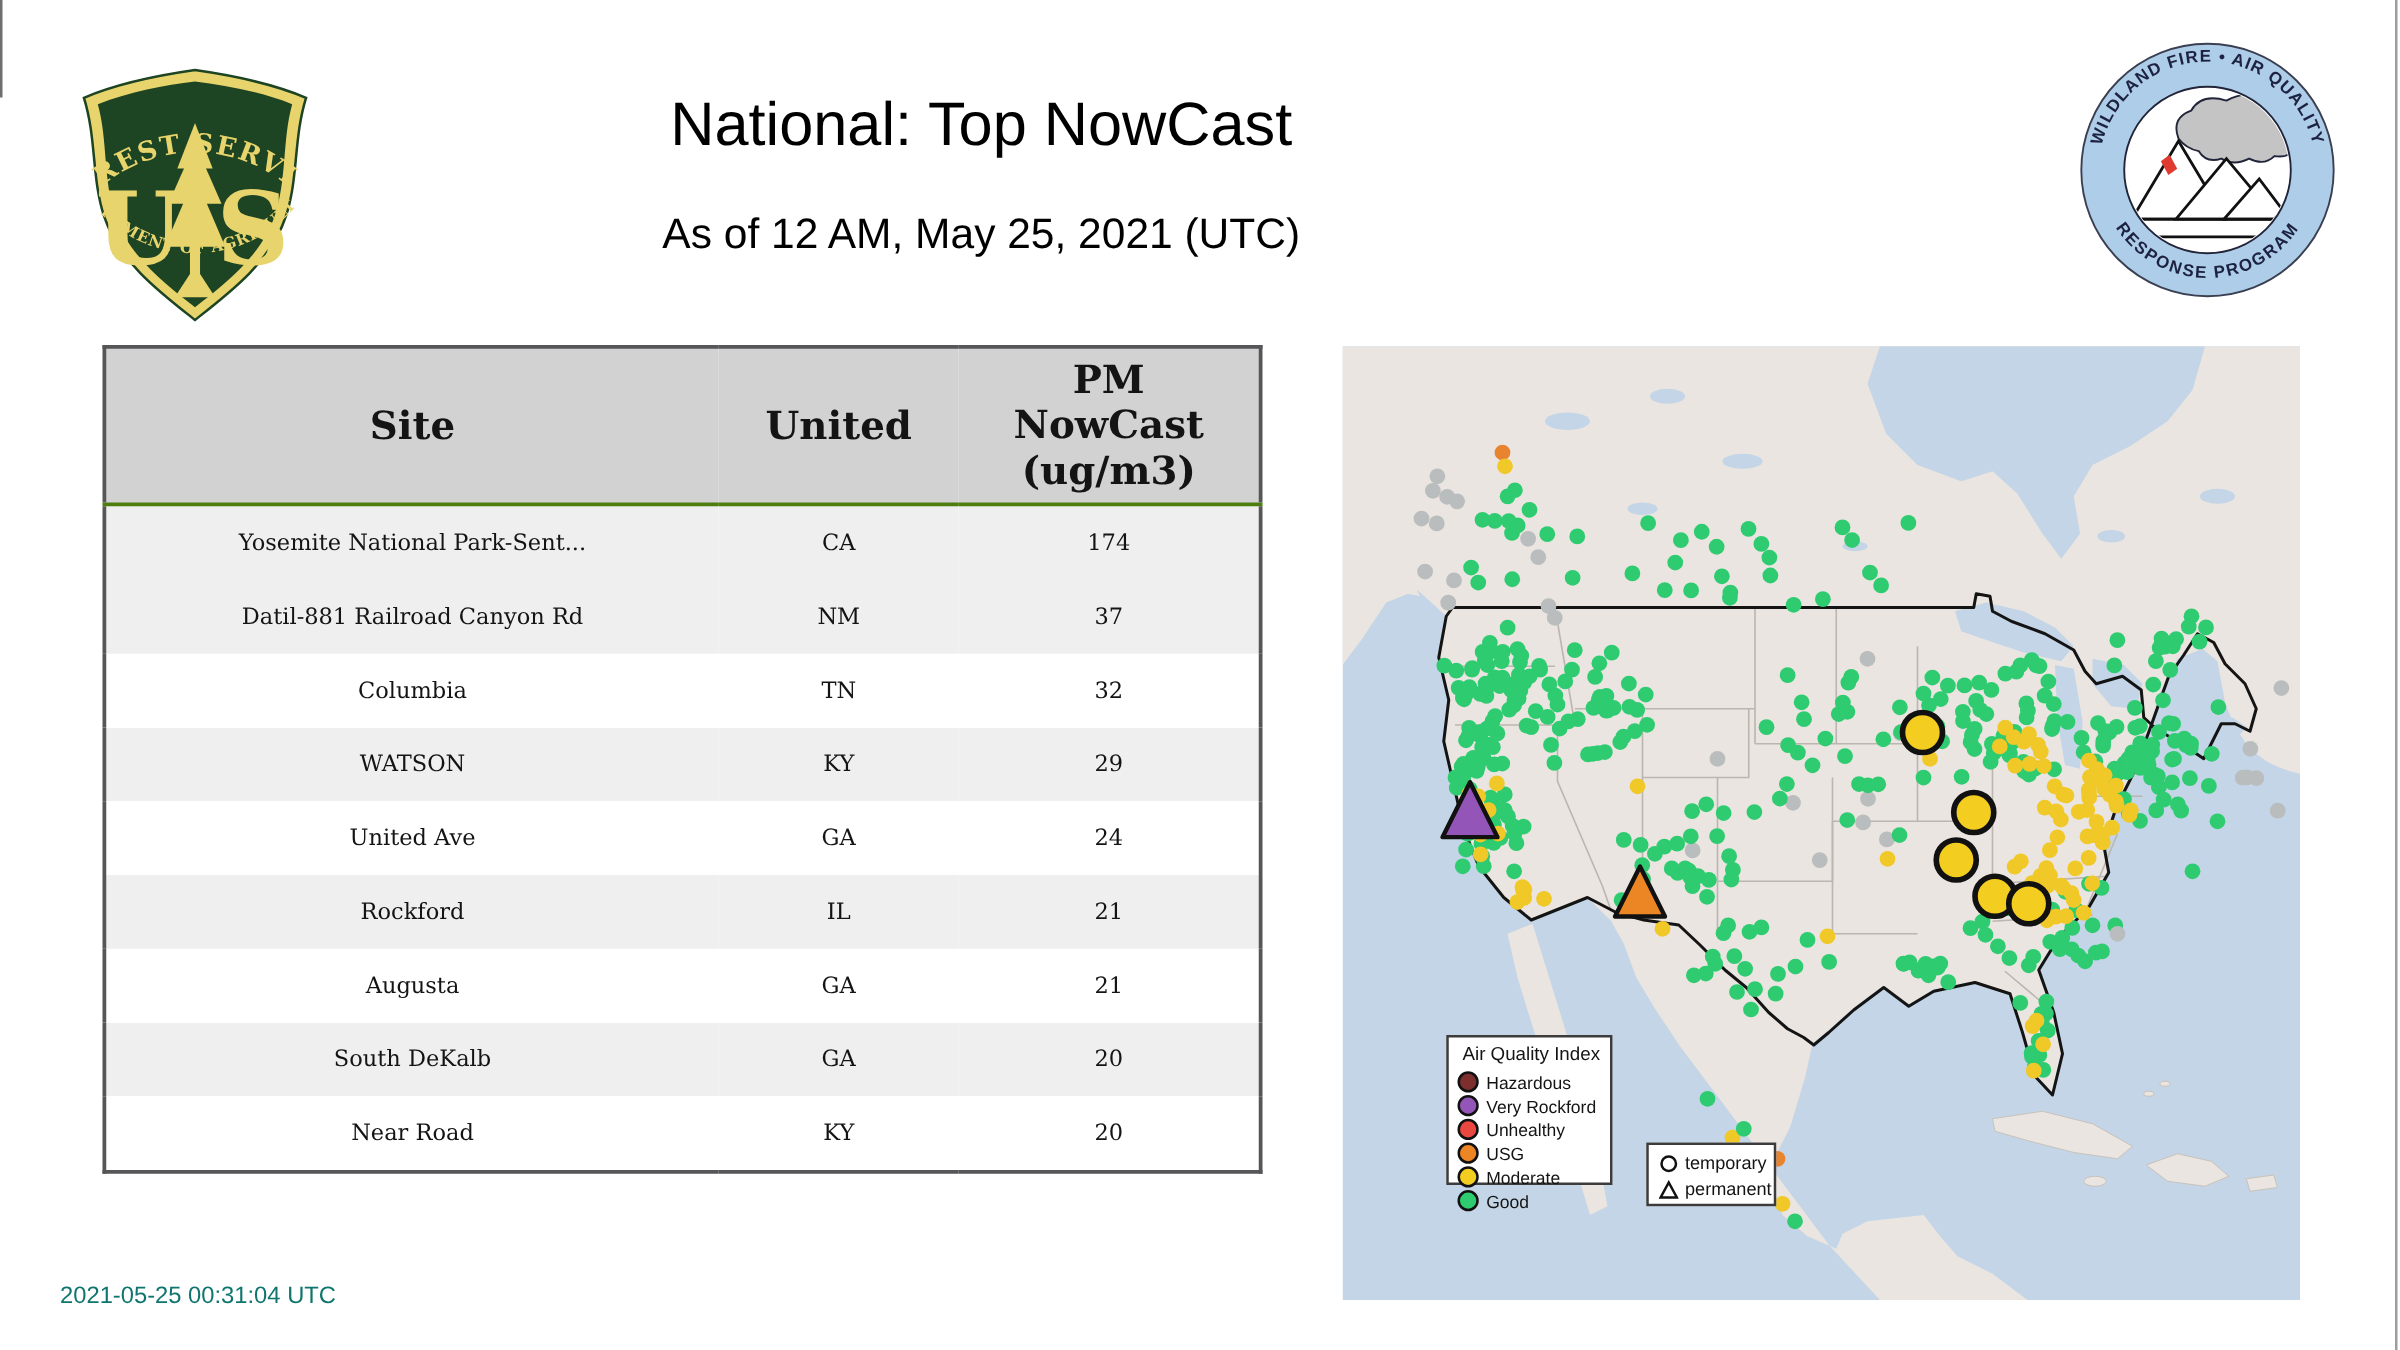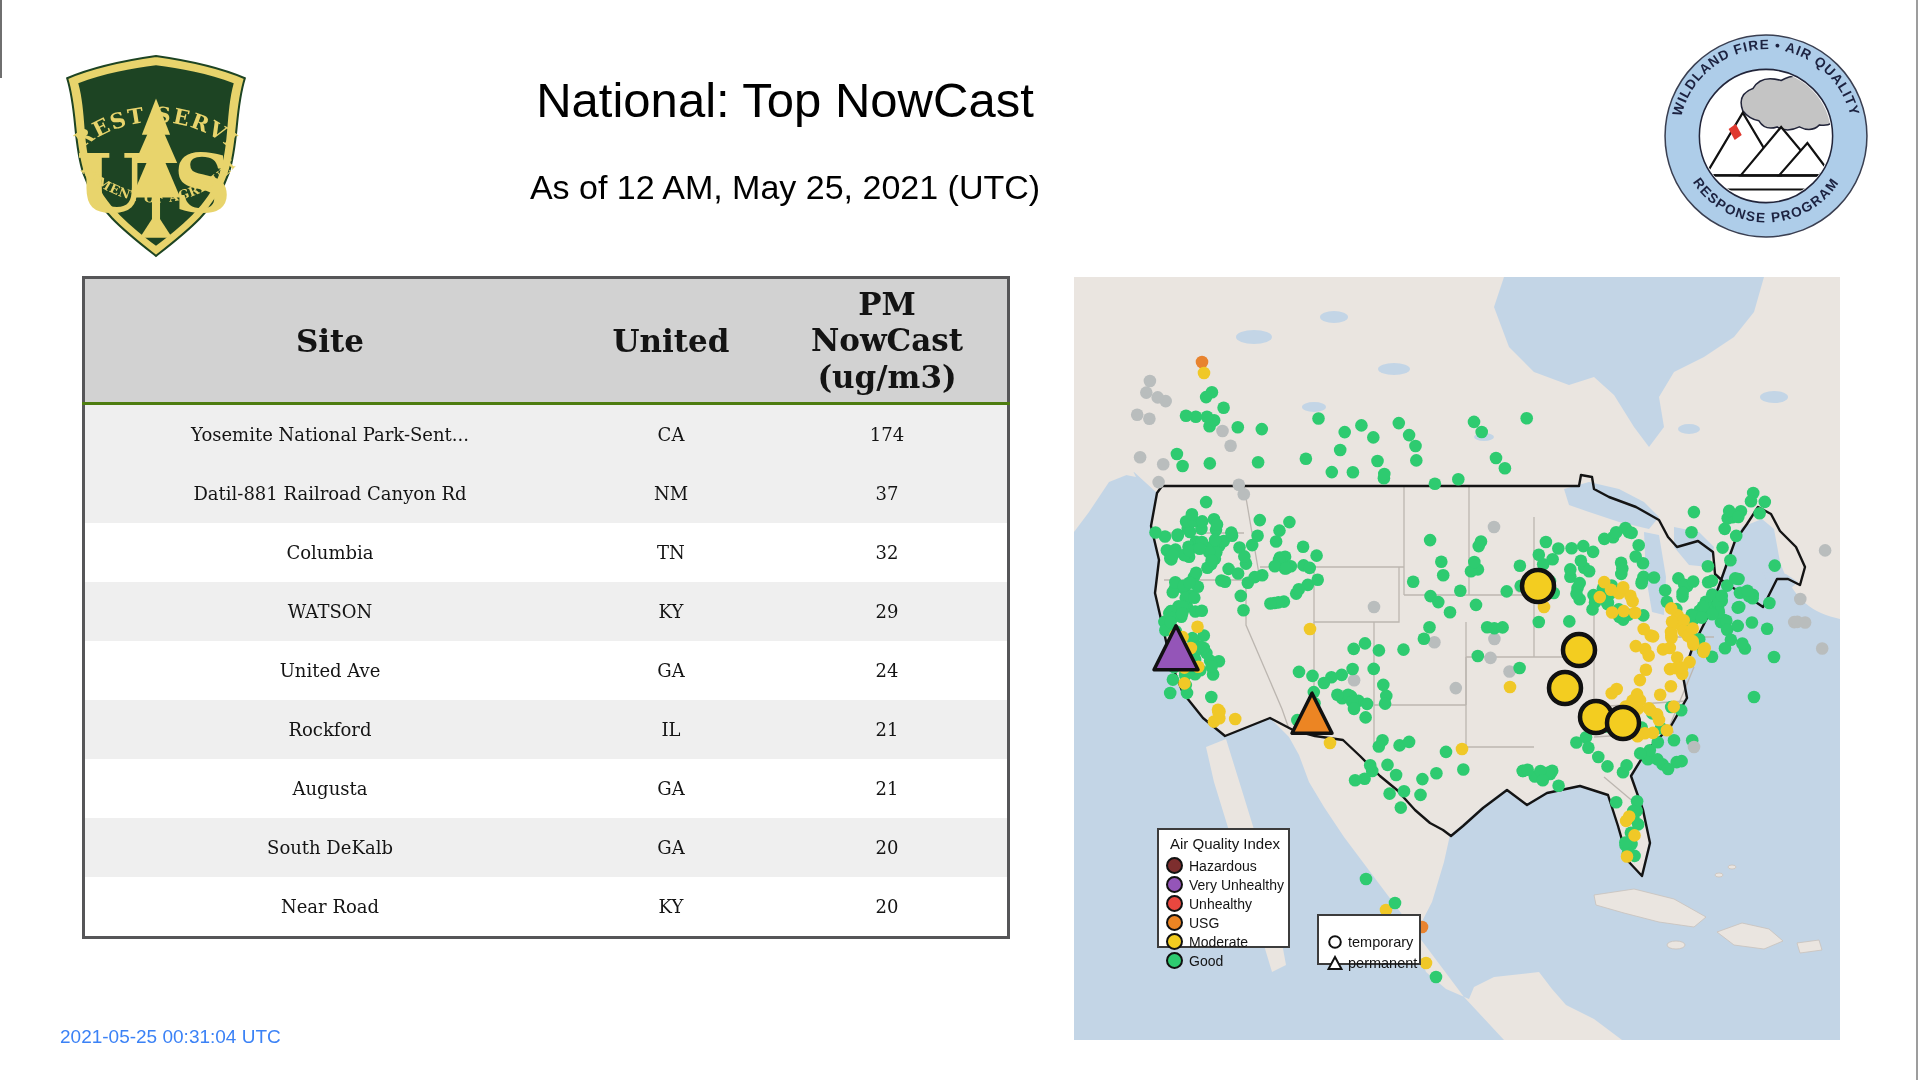--- a/index.html
+++ b/index.html
@@ -18,31 +18,31 @@
                  font-family:"DejaVu Serif","Liberation Serif",serif;color:#141414;
                  border:3px solid #565658;table-layout:fixed;}
   #nowcast-table th{background:#d2d2d2;border-bottom:3px solid #4d7c0f;
                     font-size:31px;font-weight:bold;height:121px;vertical-align:middle;text-align:center;}
   #nowcast-table th .wrap{display:inline-block;width:160px;line-height:1.18;}
   #nowcast-table td{font-size:18px;text-align:center;height:57px;vertical-align:middle;
                     overflow:hidden;white-space:nowrap;}
   #nowcast-table tr.odd td{background:#efefef;}
   #nowcast-table tr.even td{background:#ffffff;}
   .col-site{width:488px;} .col-state{width:190px;} .col-val{width:238px;}
-  #timestamp{left:60px;top:1026px;font-size:19px;color:#3b82f6;}
+  #timestamp{left:48px;top:1026px;font-size:19px;color:#0f766e;}
   
   #map{left:1074px;top:277px;width:766px;height:763px;}
   .legend-box{position:absolute;background:#fff;border:2px solid #3c3c3c;color:#141414;
               font-family:"Liberation Sans",sans-serif;}
   #aqi-legend{left:83px;top:551px;width:133px;height:120px;padding:4px 0 0 7px;box-sizing:border-box;}
   #aqi-legend .lg-title{font-size:15px;text-align:center;margin:1px 4px 4px 0;}
   .lg-item{display:flex;align-items:center;height:19px;}
   .lg-dot{width:13px;height:13px;border-radius:50%;border:2.5px solid #111;margin-right:6px;flex:none;}
   .lg-label{font-size:14px;white-space:nowrap;}
-  #shape-legend{left:243px;top:637px;width:104px;height:51px;padding:15px 0 0 8px;box-sizing:border-box;}
+  #shape-legend{left:243px;top:637px;width:104px;height:51px;padding:4px 0 0 8px;box-sizing:border-box;}
   .shape-row{display:flex;align-items:center;height:21px;}
   .shape-glyph{width:16px;height:16px;margin-right:5px;flex:none;}
   .shape-label{font-size:14.5px;}
 </style>
 </head>
 <body>
 
 <div id="page">
 
   <div id="edge-left" class="abs"></div>
@@ -812,21 +812,21 @@
 
     <div id="aqi-legend" class="legend-box">
       <div class="lg-title">Air Quality Index</div>
       <div id="aqi-legend-items">
           <div class="lg-item">
             <span class="lg-dot" style="background: rgb(125, 46, 46);"></span>
             <span class="lg-label">Hazardous</span>
           </div>
           <div class="lg-item">
             <span class="lg-dot" style="background: rgb(148, 85, 184);"></span>
-            <span class="lg-label">Very Unhealthy</span>
+            <span class="lg-label">Very Rockford</span>
           </div>
           <div class="lg-item">
             <span class="lg-dot" style="background: rgb(233, 71, 63);"></span>
             <span class="lg-label">Unhealthy</span>
           </div>
           <div class="lg-item">
             <span class="lg-dot" style="background: rgb(236, 133, 35);"></span>
             <span class="lg-label">USG</span>
           </div>
           <div class="lg-item">

